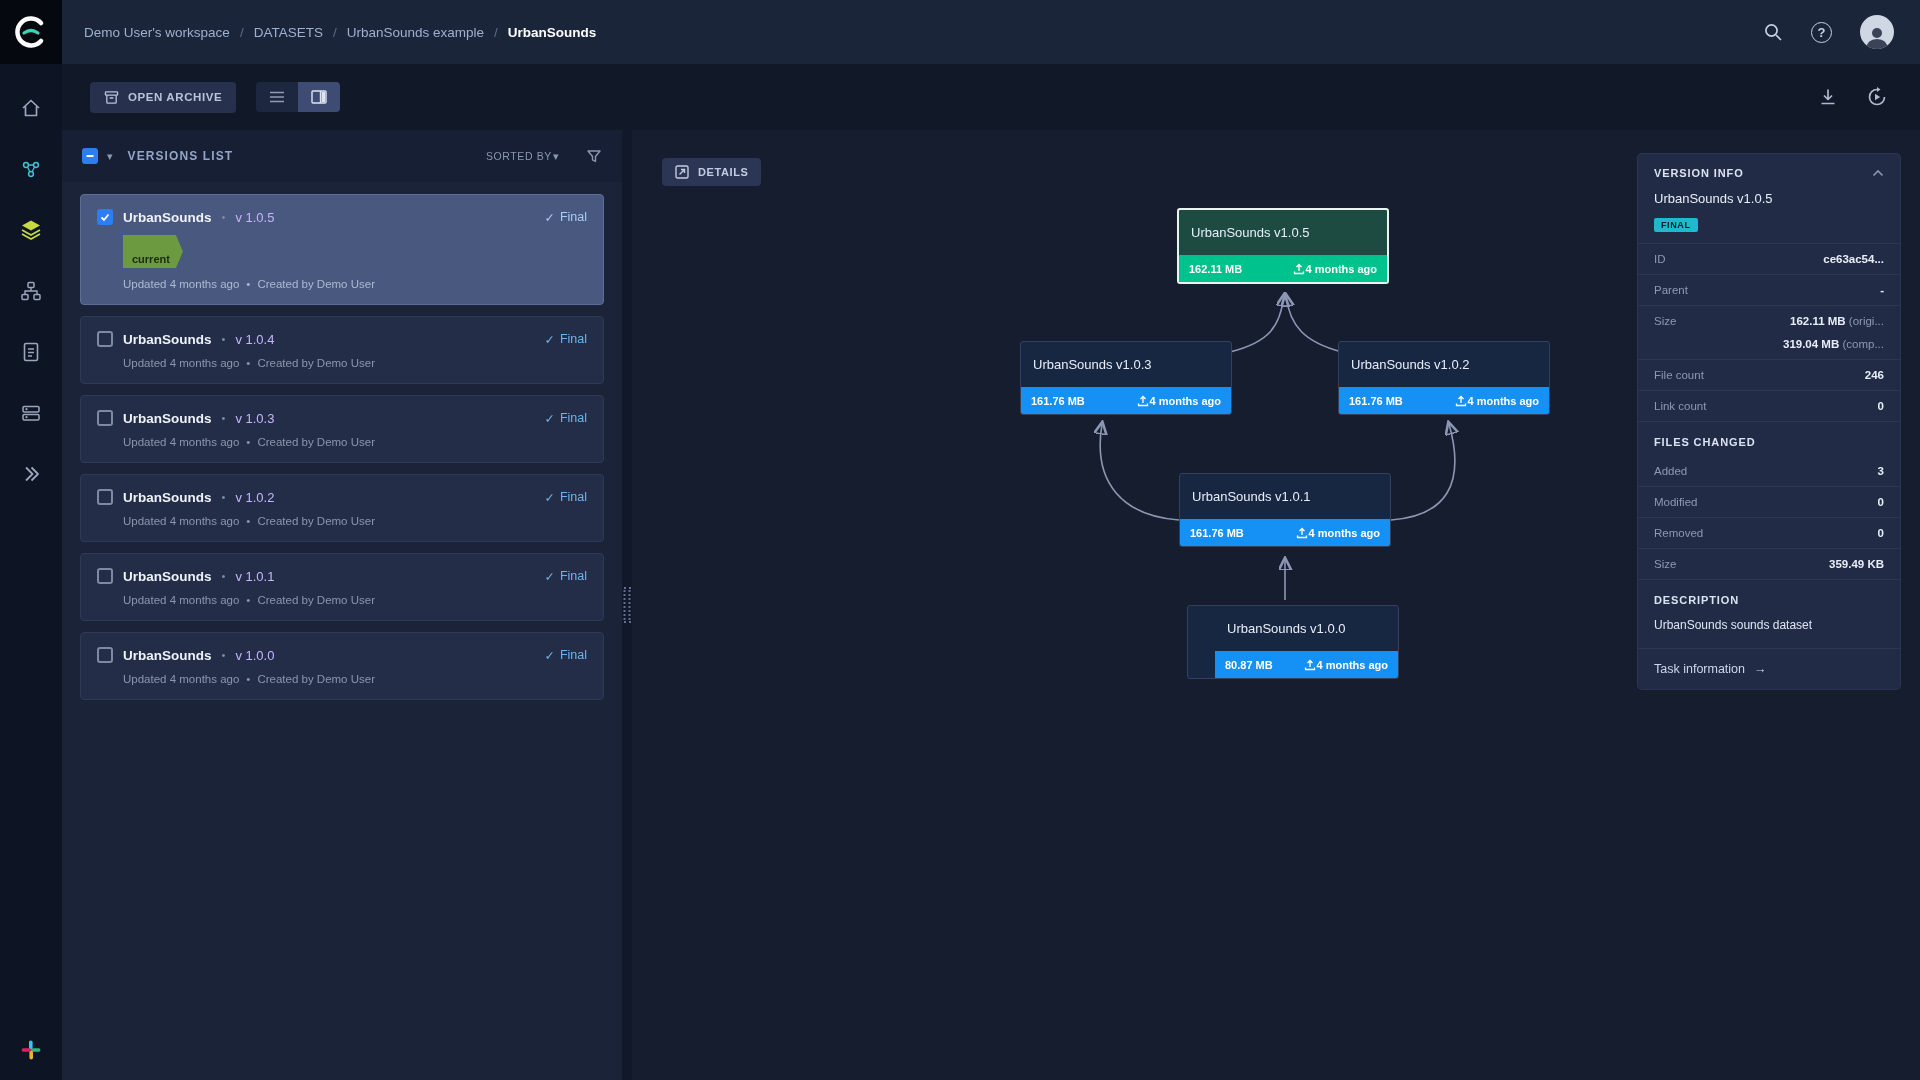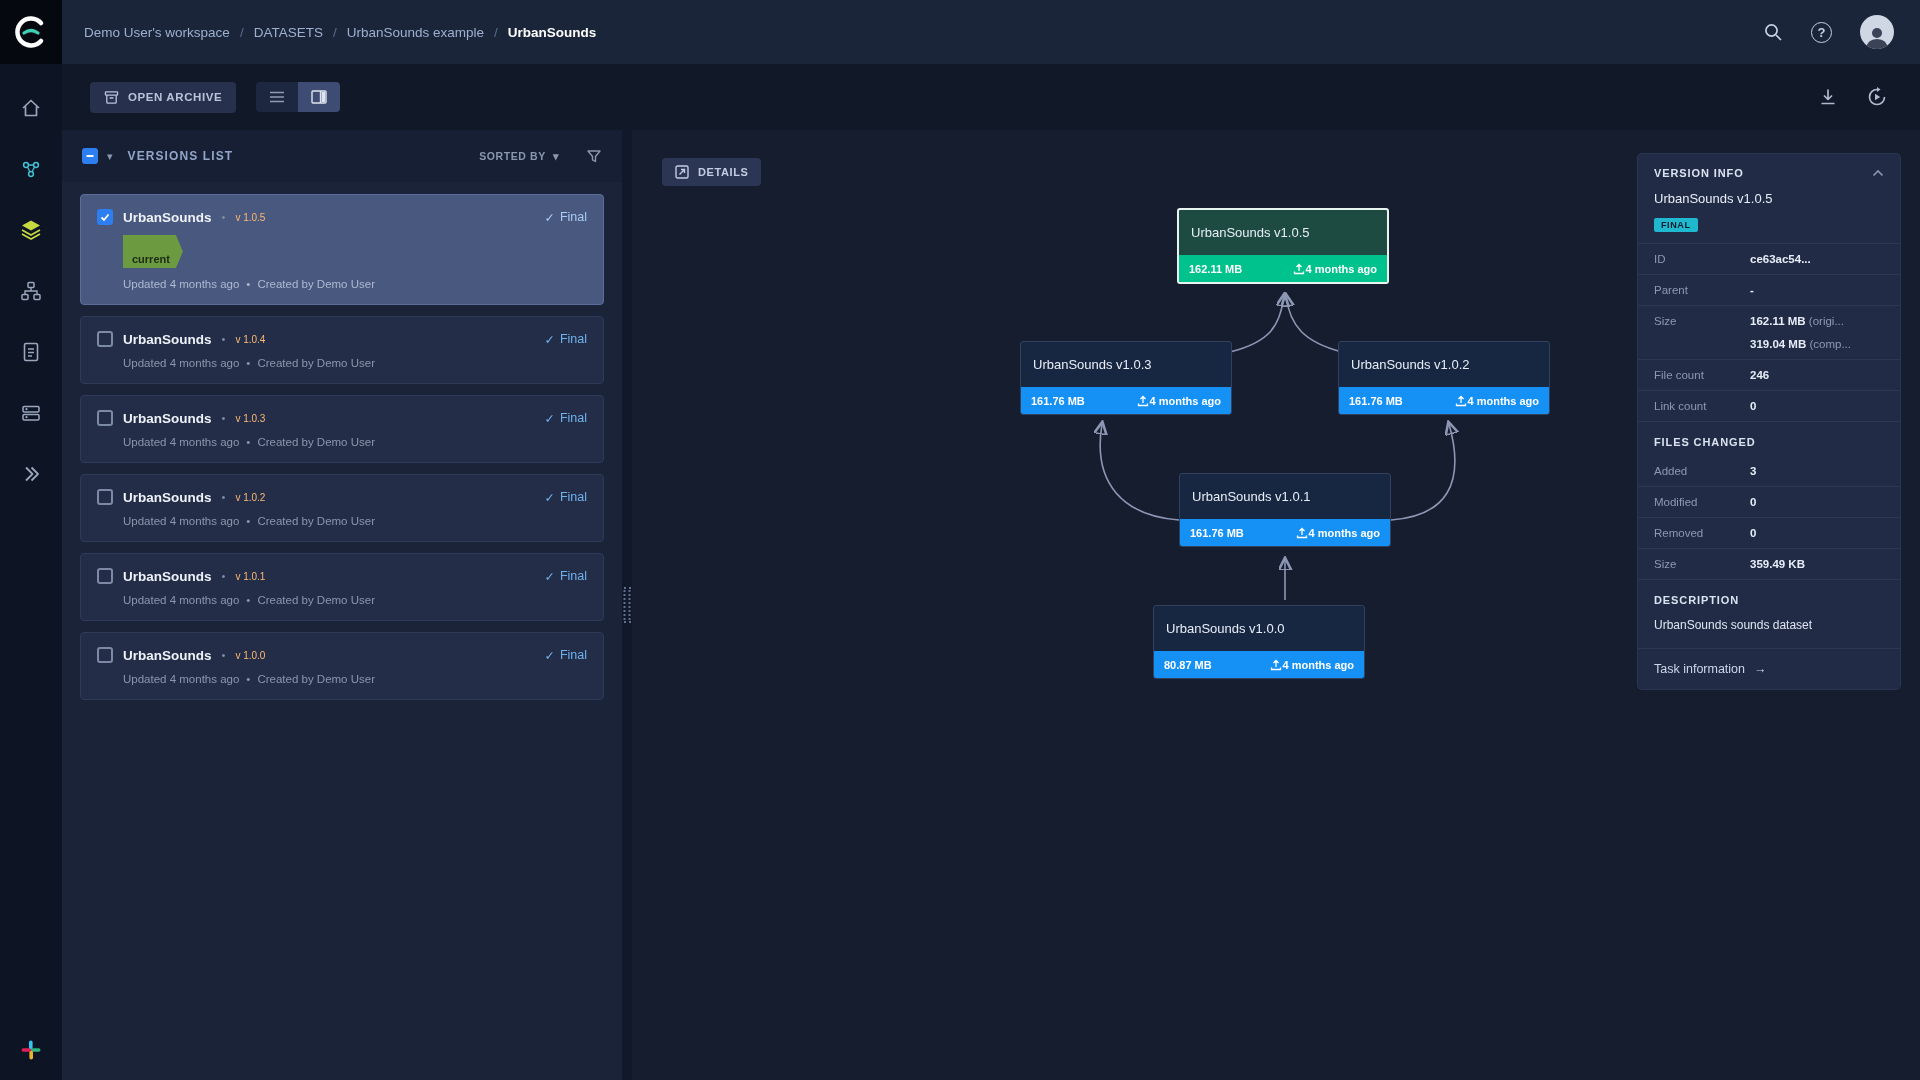--- a/index.html
+++ b/index.html
@@ -44,32 +44,32 @@
   .toolbar-right { margin-left:auto; display:flex; gap:28px; align-items:center; padding-right:4px; }
 
   
   .body-row { flex:1; display:flex; min-height:0; }
 
   
   .versions-panel { width:560px; background:#1a2337; display:flex; flex-direction:column; flex:none; }
   .panel-head { height:52px; flex:none; display:flex; align-items:center; padding:0 20px; background:#161f33; gap:9px; }
   .panel-title { font-size:12px; font-weight:bold; letter-spacing:1.1px; color:#93a5c9; margin-left:6px; }
   .caret { color:#8b97ae; font-size:11px; cursor:pointer; }
-  .sorted { margin-left:auto; font-size:10.5px; font-weight:bold; color:#8b97ae; letter-spacing:.6px; display:flex; gap:7px; align-items:center; cursor:pointer; }
+  .sorted { margin-left:auto; font-size:10.5px; font-weight:normal; color:#8b97ae; letter-spacing:.6px; display:flex; gap:1px; align-items:center; cursor:pointer; }
   .filter-wrap { margin-left:18px; cursor:pointer; }
 
   .cards { padding:12px 18px; display:flex; flex-direction:column; gap:11px; overflow:hidden; }
   .vcard { background:#232d48; border:1px solid #2f3a59; border-radius:4px; padding:14px 16px; display:flex; flex-direction:column; gap:10px; cursor:pointer; }
   .vcard.selected { background:#49587e; border-color:#5d6d99; }
   .vrow { display:flex; align-items:center; gap:10px; }
   .cb { width:16px; height:16px; border:2px solid #7d8aa5; border-radius:3px; flex:none; display:flex; align-items:center; justify-content:center; cursor:pointer; }
   .cb.checked, .cb.ind { background:#2d7ef0; border-color:#2d7ef0; }
   .vname { font-size:13.5px; font-weight:bold; color:#eef2f9; }
   .vdot { color:#7d8aa5; font-size:11px; }
-  .vver { font-size:10px; color:#fdba74; }
+  .vver { font-size:13px; color:#c4b5fd; }
   .vfinal { margin-left:auto; color:#6fb3ec; font-size:12.5px; display:flex; gap:5px; align-items:center; }
   .vcard.selected .vfinal { color:#a9cdf4; }
   .tagrow { margin-left:26px; }
   .tag-current { display:inline-block; background:#6c9a41; color:#1c2b14; font-size:11px; font-weight:bold;
                  padding:18px 13px 3px 9px; clip-path:polygon(0 0,calc(100% - 7px) 0,100% 50%,calc(100% - 7px) 100%,0 100%); }
   .vmeta { font-size:11.5px; color:#8b96ad; margin-left:26px; display:flex; gap:7px; align-items:center; }
   .vcard.selected .vmeta { color:#aeb9d2; }
 
   
   .splitter { width:10px; background:#10182a; position:relative; flex:none; cursor:col-resize; }
@@ -95,21 +95,21 @@
   .info-card { position:absolute; top:24px; right:20px; width:262px; background:#212b46; border-radius:4px; z-index:6;
                box-shadow:0 0 0 1px #2a3553; }
   .info-head { display:flex; justify-content:space-between; align-items:center; padding:13px 16px 9px; }
   .info-head-title { font-size:11px; font-weight:bold; letter-spacing:.9px; color:#dbe3f1; }
   .info-name { padding:3px 16px 8px; font-size:13px; color:#e8eef8; }
   .badge-final { display:inline-block; margin:0 16px 11px; background:#1fb8cf; color:#0e1a2b; font-size:9px; font-weight:bold;
                  letter-spacing:.6px; padding:2px 7px; border-radius:2px; }
   .info-row { display:grid; grid-template-columns:96px 1fr; padding:9px 16px; border-bottom:1px solid #2c3756; align-items:center; }
   .info-rows { border-top:1px solid #2c3756; }
   .info-label { color:#8d99b0; font-size:11.5px; }
-  .info-value { color:#e8eef8; font-size:11.5px; font-weight:bold; white-space:nowrap; overflow:hidden; }
+  .info-value { color:#e8eef8; font-size:11.5px; font-weight:bold; white-space:nowrap; overflow:hidden;text-align:right; }
   .info-sub { color:#8d99b0; font-weight:normal; }
   .section-head { padding:14px 16px 8px; font-size:11px; font-weight:bold; letter-spacing:.9px; color:#dbe3f1; }
   .desc-text { padding:4px 16px 16px; color:#dfe6f2; font-size:12px; }
   .task-row { border-top:1px solid #2c3756; padding:13px 16px; display:flex; gap:9px; color:#cdd7ea; font-size:12.5px; align-items:center; cursor:pointer; }
 
   svg { display:block; }
 </style>
 </head>
 <body>
 
@@ -474,21 +474,21 @@
                 <span>
                   <svg width="12" height="12" viewBox="0 0 12 12">
                       <path d="M6 8 V1.5 M3.5 4 L6 1.5 L8.5 4 M1.5 8.5 V10.5 H10.5 V8.5" stroke="#ffffff" stroke-width="1.3" fill="none"></path>
                     </svg>
                 </span>
                 <span>4 months ago</span>
               </span>
             </div>
           </div>
 
-          <div class="node" style="left:521px; top:475px;">
+          <div class="node" style="left:555px; top:475px;padding-left:27px;">
             <div class="node-title">UrbanSounds v1.0.0</div>
             <div class="node-footer">
               <span>80.87 MB</span>
               <span class="nage">
                 <span>
                   <svg width="12" height="12" viewBox="0 0 12 12">
                       <path d="M6 8 V1.5 M3.5 4 L6 1.5 L8.5 4 M1.5 8.5 V10.5 H10.5 V8.5" stroke="#ffffff" stroke-width="1.3" fill="none"></path>
                     </svg>
                 </span>
                 <span>4 months ago</span>

